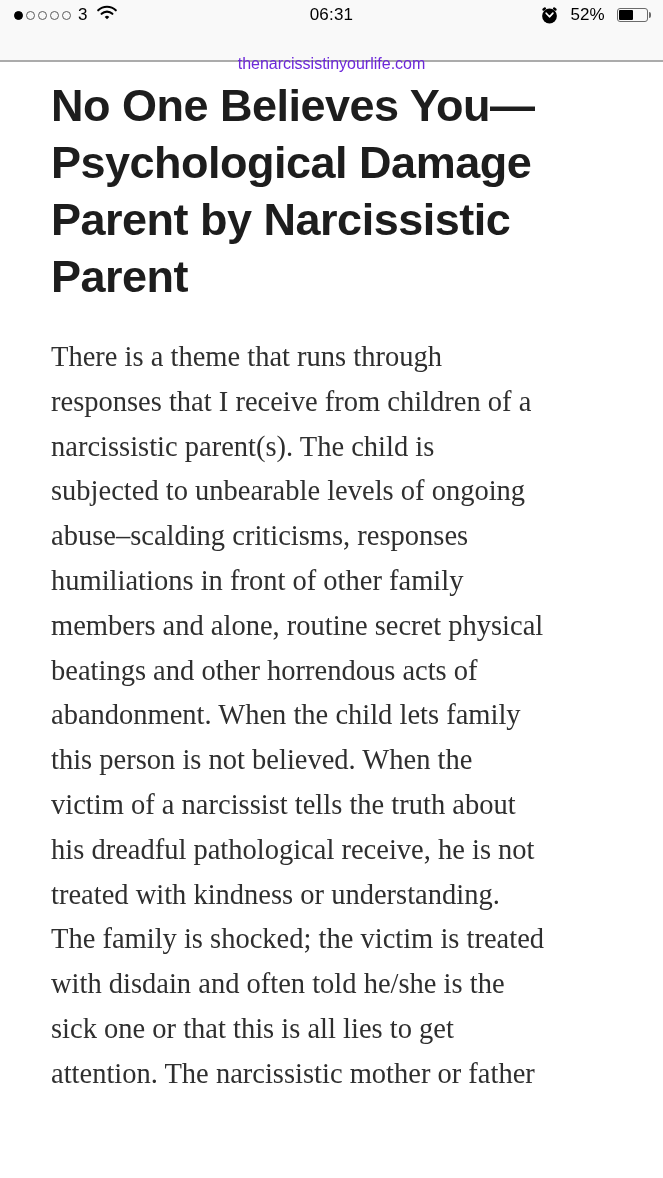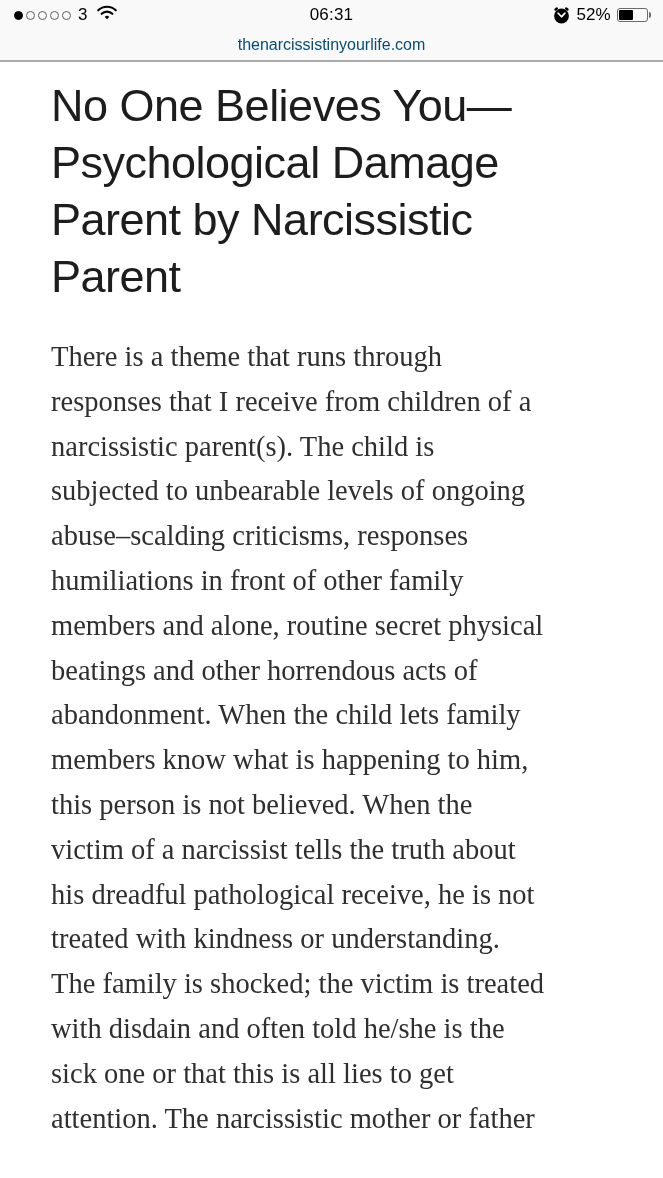--- a/index.html
+++ b/index.html
@@ -36,38 +36,38 @@
   .status-left{display:flex;align-items:center;gap:7px;}
   .signal-dots{display:flex;align-items:center;gap:3px;}
   .signal-dots .dot{width:9px;height:9px;border-radius:50%;border:1.5px solid #5c5c5c;}
   .signal-dots .dot.filled{background:#000;border-color:#000;}
   .carrier{font-size:17px;color:#000;}
   .wifi{display:inline-block;margin-left:2px;}
   .status-time{
     position:absolute;left:0;right:0;text-align:center;
     font-size:17px;font-weight:normal;letter-spacing:0.2px;
   }
-  .status-right{display:flex;align-items:center;gap:6px;z-index:1;}
+  .status-right{display:flex;align-items:center;gap:12px;z-index:1;}
   .battery-pct{font-size:17px;}
   .battery{display:flex;align-items:center;}
   .battery-body{
     width:31px;height:14px;border:1.5px solid #6b6b6b;border-radius:3px;
     padding:1px;display:flex;
   }
   .battery-fill{background:#000;height:100%;border-radius:1px;}
   .battery-nub{width:2.5px;height:6px;background:#6b6b6b;border-radius:0 2px 2px 0;margin-left:1px;}
   .url-bar{
     height:30px;display:flex;align-items:center;justify-content:center;
-    font-size:16px;color:#0c4a6e;
+    font-size:16px;color:#6d28d9;margin-top:19px;
   }
   
   .page{padding:0 40px 0 51px;}
   .article-title{
     margin-top:15px;
-    font-size:45px;line-height:57px;font-weight:normal;
+    font-size:45px;line-height:57px;font-weight:bold;
     letter-spacing:-0.5px;
     color:var(--heading-color);
   }
   .article-title .line{white-space:nowrap;}
   .article-body{
     margin-top:30px;
     font-family:"Liberation Serif","DejaVu Serif",serif;
     font-size:28.5px;line-height:44.8px;
     color:var(--body-color);
   }
@@ -136,21 +136,20 @@
     <div class="article-body">
         <div class="line">There is a theme that runs through</div>
         <div class="line">responses that I receive from children of a</div>
         <div class="line">narcissistic parent(s). The child is</div>
         <div class="line">subjected to unbearable levels of ongoing</div>
         <div class="line">abuse–scalding criticisms, responses</div>
         <div class="line">humiliations in front of other family</div>
         <div class="line">members and alone, routine secret physical</div>
         <div class="line">beatings and other horrendous acts of</div>
         <div class="line">abandonment. When the child lets family</div>
-        <div class="line">members know what is happening to him,</div>
         <div class="line">this person is not believed. When the</div>
         <div class="line">victim of a narcissist tells the truth about</div>
         <div class="line">his dreadful pathological receive, he is not</div>
         <div class="line">treated with kindness or understanding.</div>
         <div class="line">The family is shocked; the victim is treated</div>
         <div class="line">with disdain and often told he/she is the</div>
         <div class="line">sick one or that this is all lies to get</div>
         <div class="line">attention. The narcissistic mother or father</div>
       </div>
   </main>

